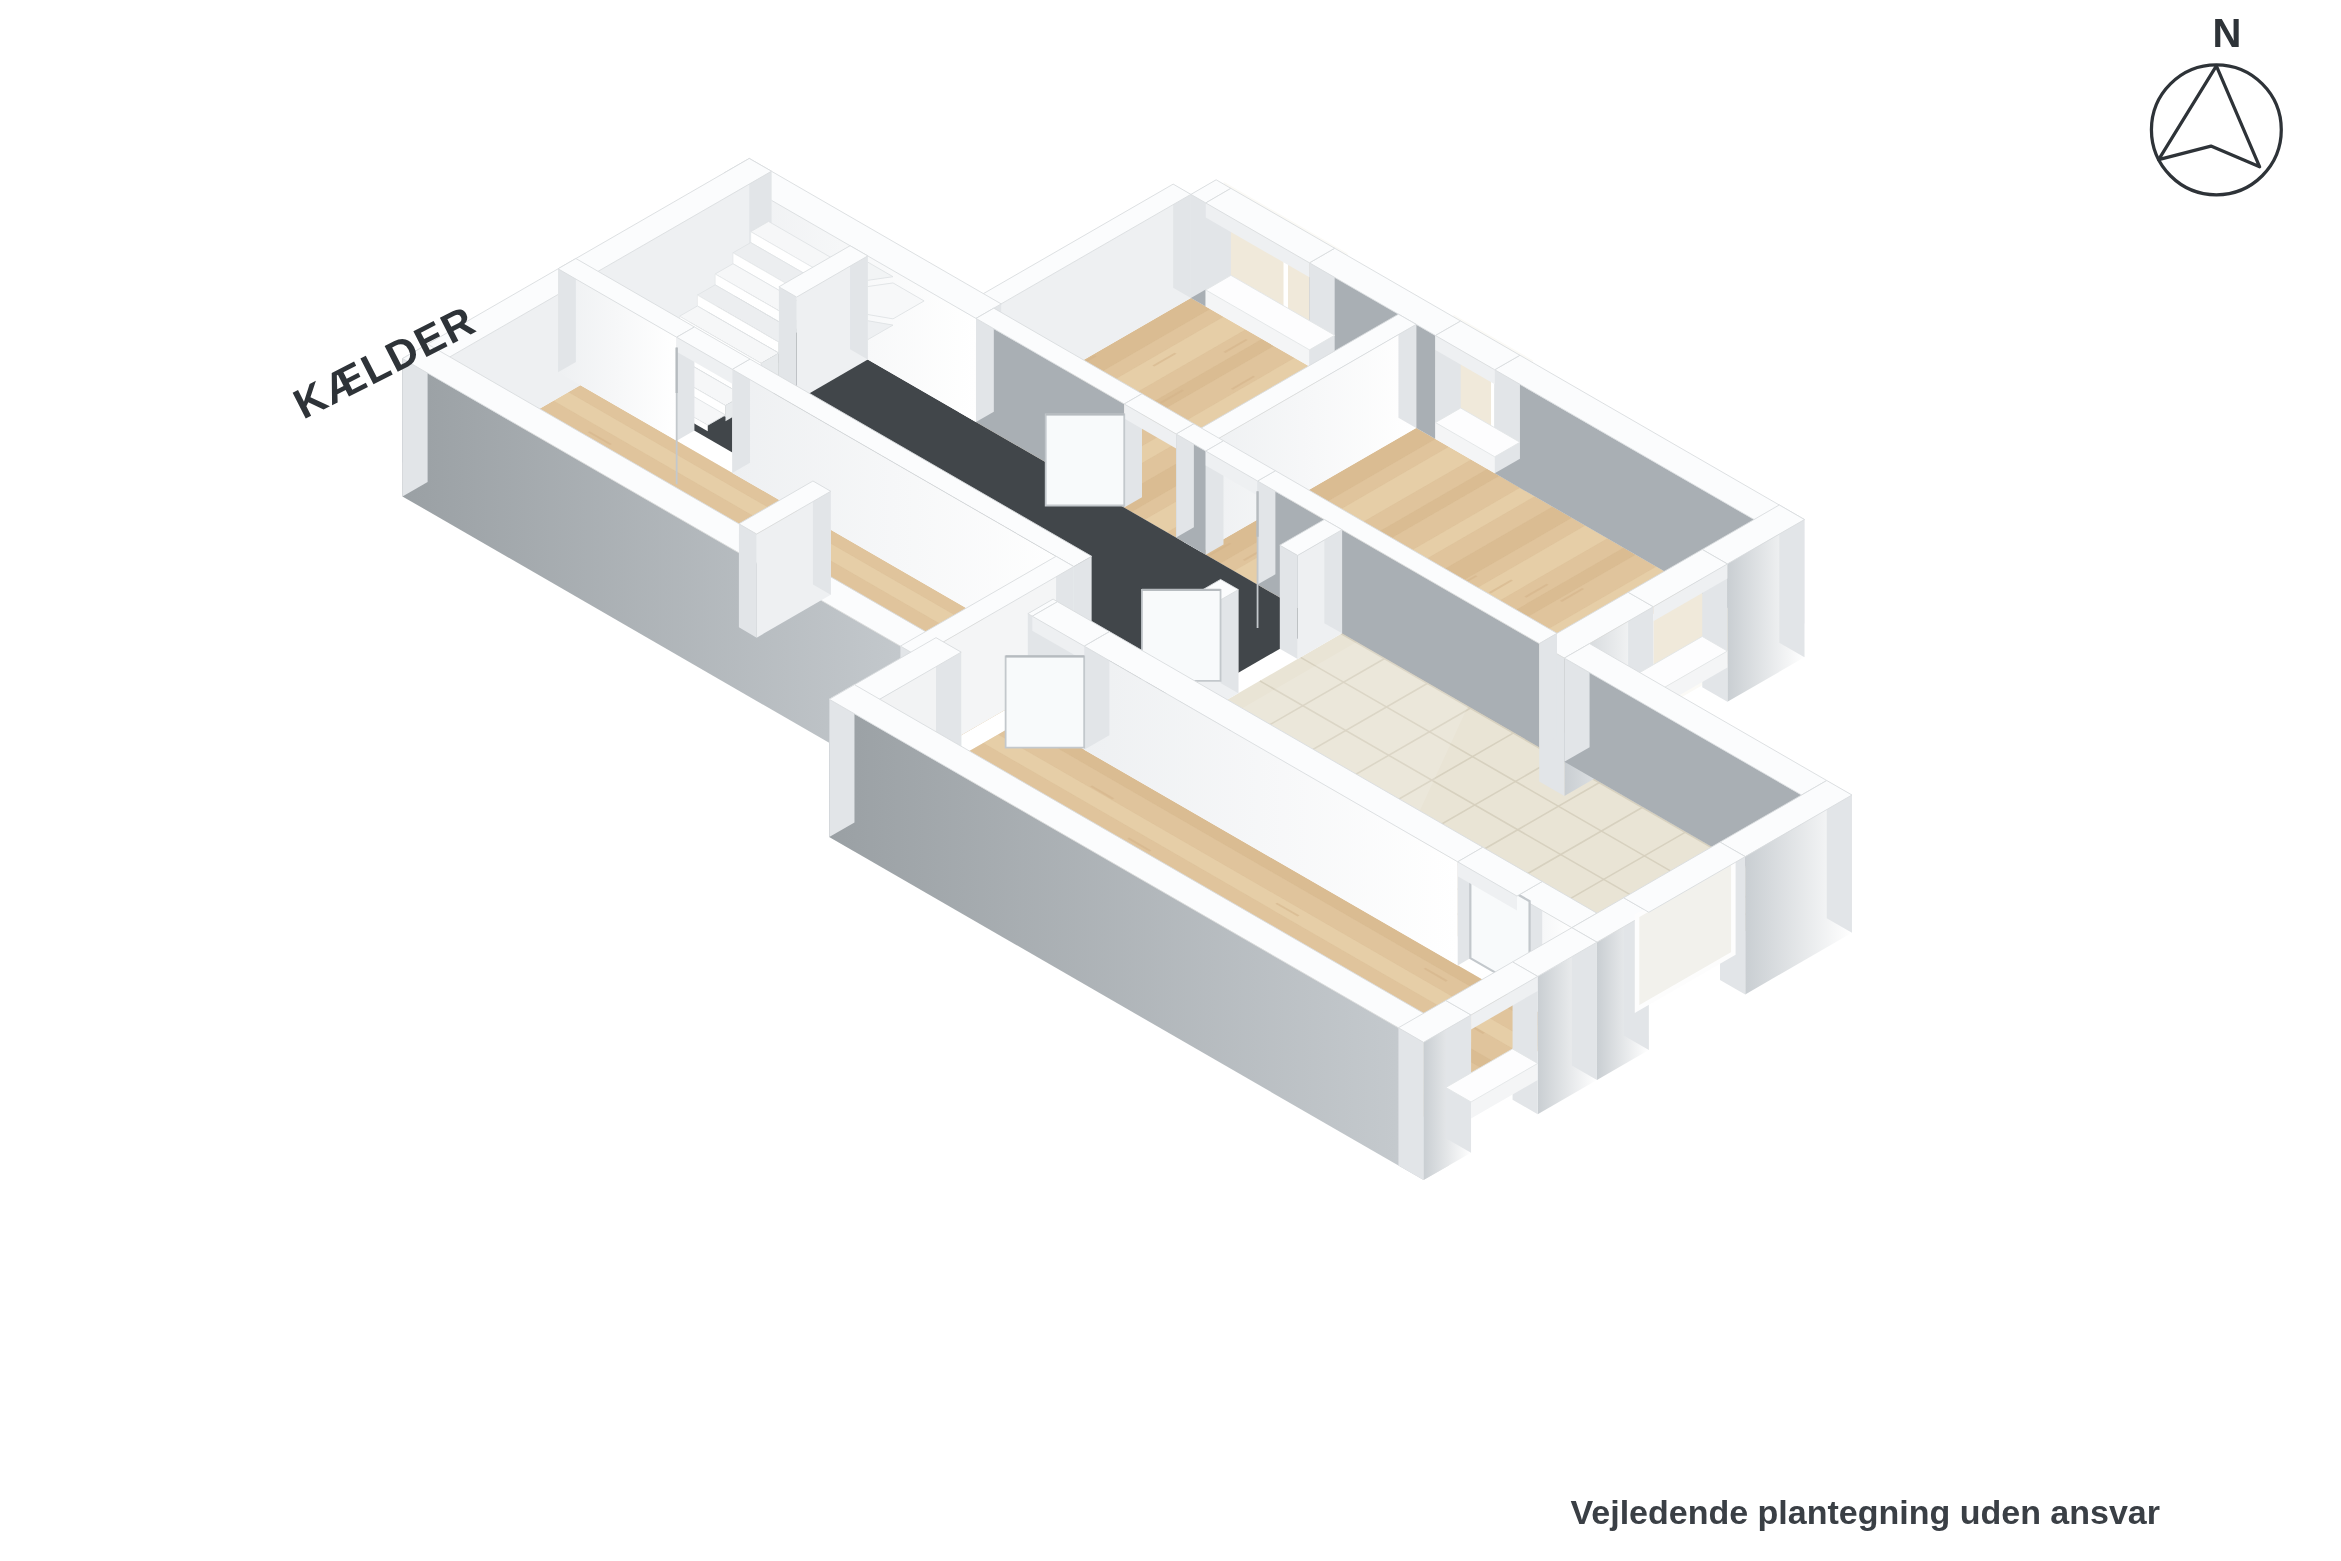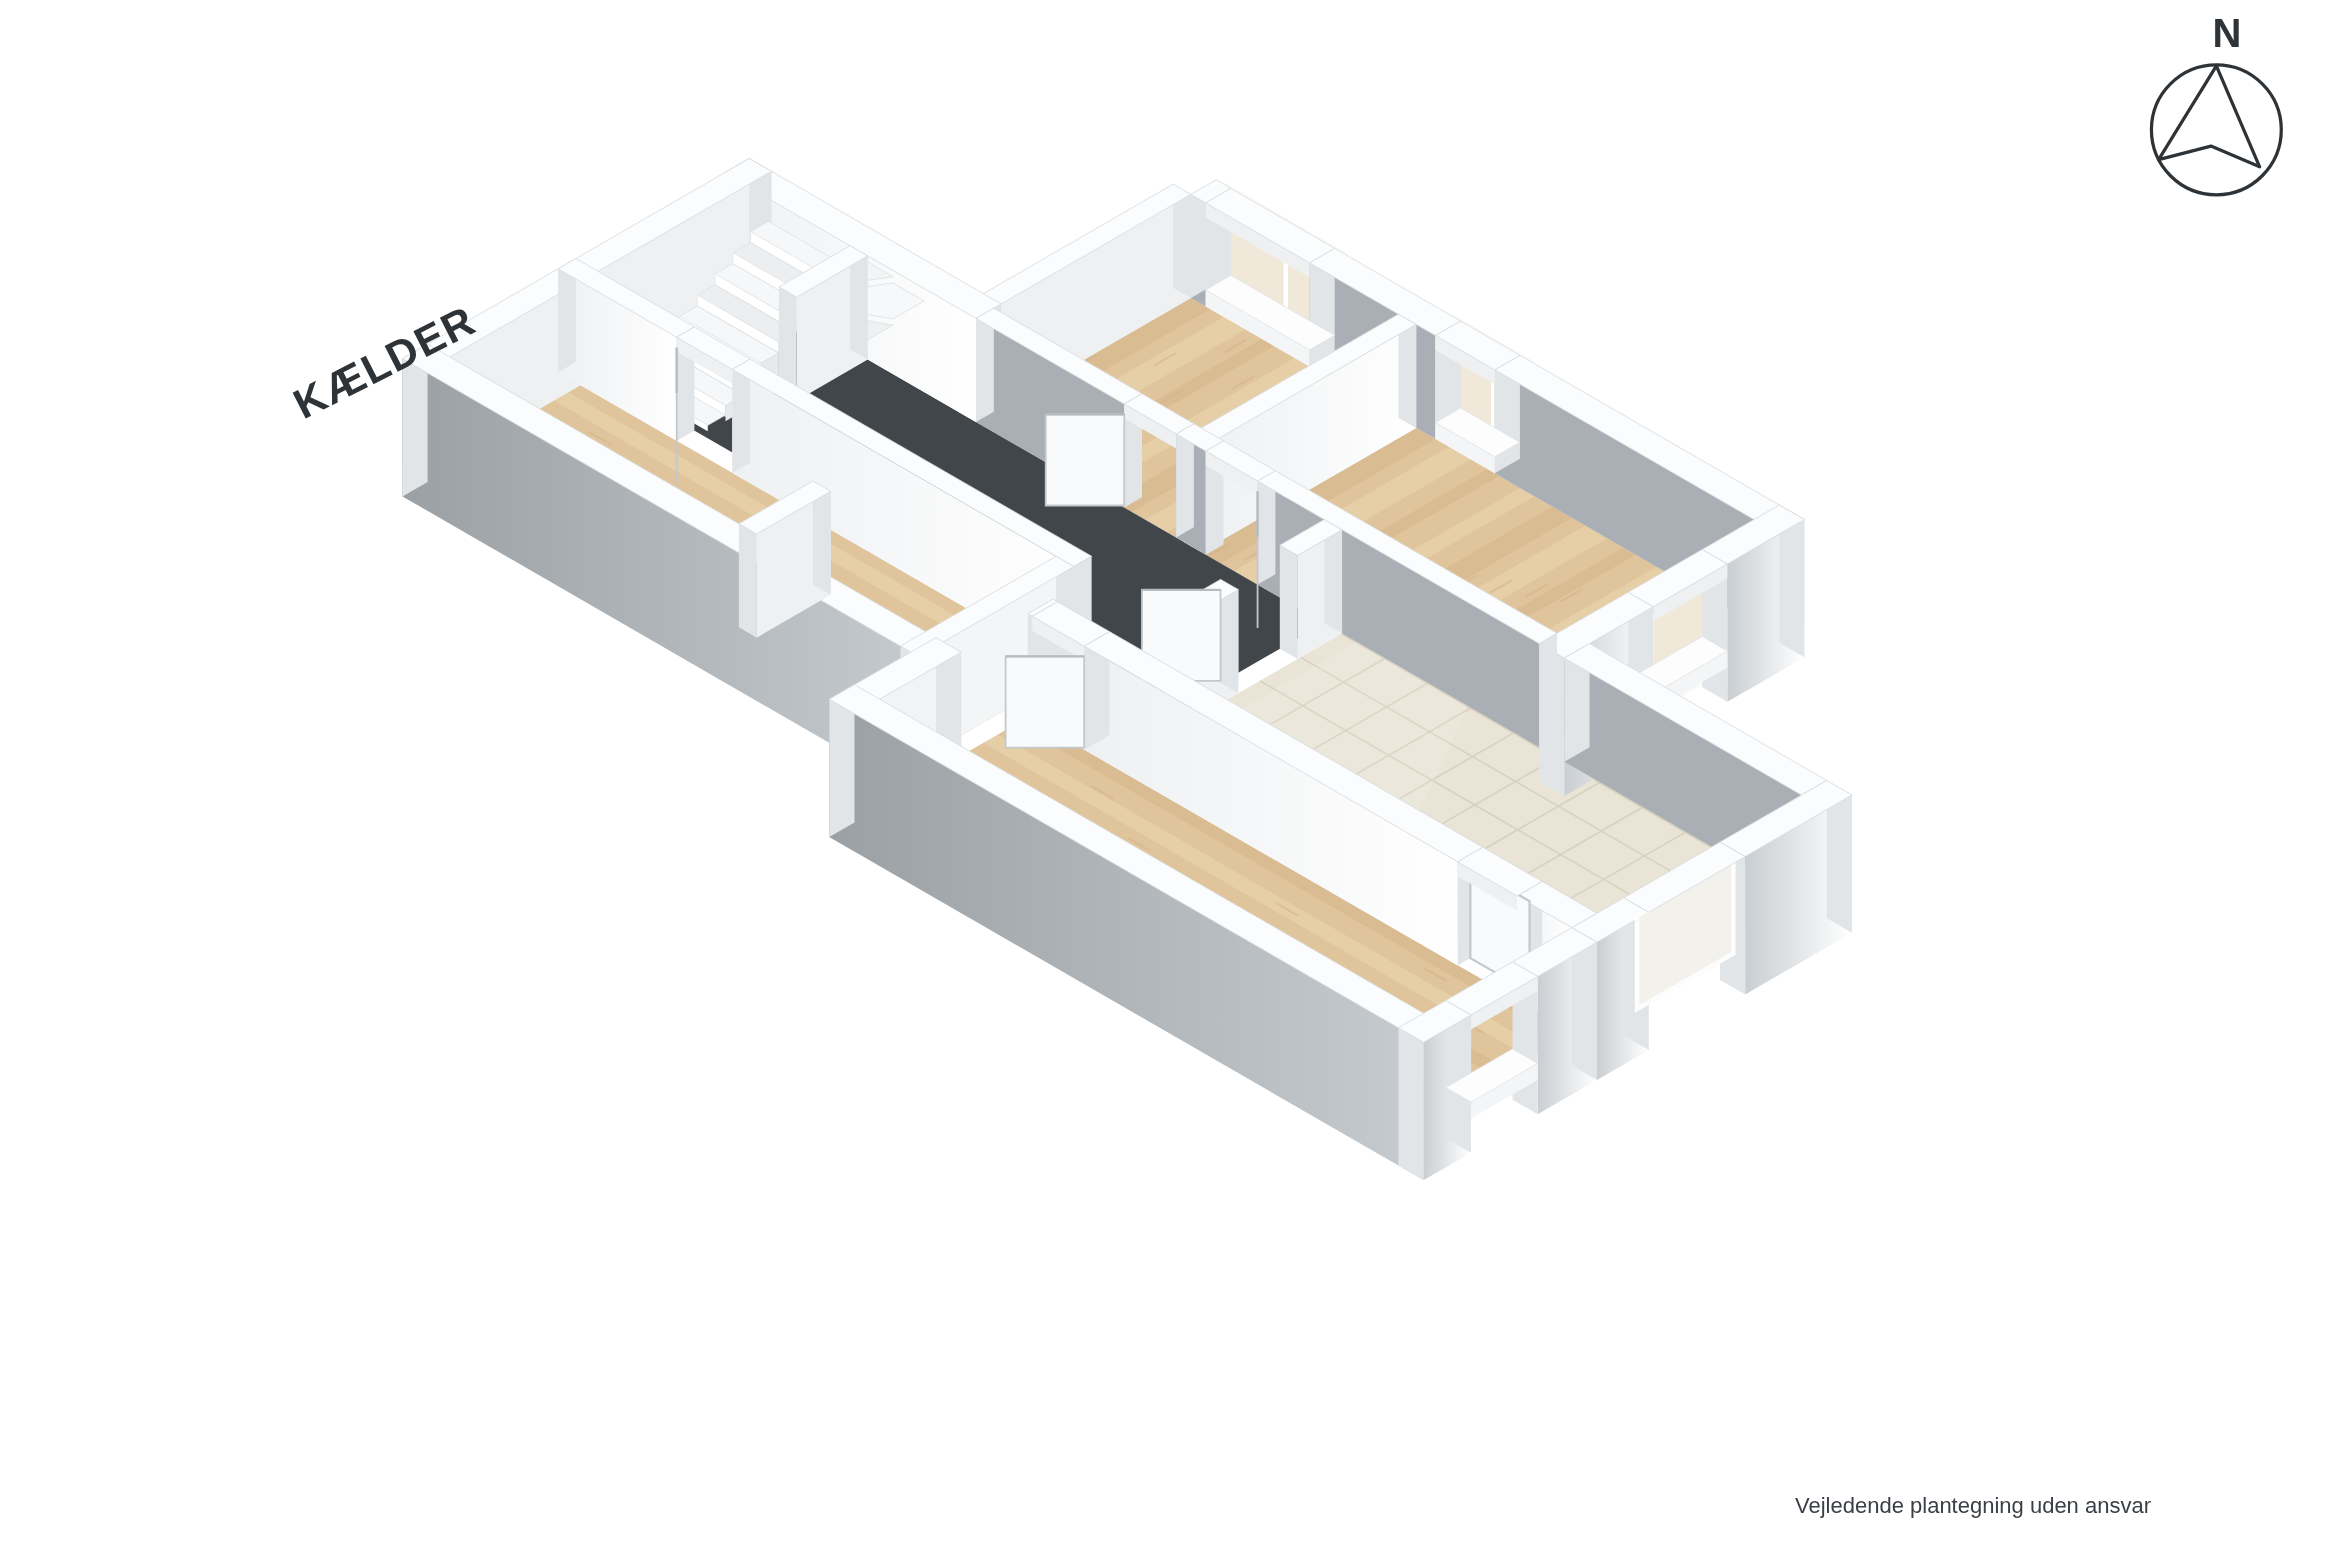--- a/index.html
+++ b/index.html
@@ -3,21 +3,21 @@
 <meta charset="utf-8">
 <style>
   html,body{margin:0;padding:0;background:#ffffff;}
   body{width:2342px;height:1561px;position:relative;font-family:"Liberation Sans",sans-serif;overflow:hidden;}
   #plan-stage{position:absolute;left:0;top:0;width:2342px;height:1561px;}
   #plan-stage svg{position:absolute;left:0;top:0;}
   .lbl{position:absolute;color:var(--ink);}
   #floor-title{left:286px;top:386px;font-size:42px;font-weight:bold;letter-spacing:1.8px;transform:rotate(-27deg);transform-origin:left top;}
   #compass{position:absolute;left:2137px;top:9px;width:202px;height:202px;}
   #compass-n{left:2200px;top:10.8px;width:54px;text-align:center;font-size:40px;font-weight:bold;}
-  #disclaimer{right:191px;top:1493px;font-size:22px;font-weight:400;color:var(--text);position:absolute;}
+  #disclaimer{right:182px;top:1493px;font-size:34px;font-weight:700;color:var(--text);position:absolute;}
 </style>
 </head>
 <body style="--ink: #2e3338; --text: #3a3f45; --wall_top: #fbfcfd; --wall_edge: #d9dcdf; --face_bright: #ffffff; --face_light: #eef0f2; --face_mid: #c9ced2; --face_gray: #a9afb4; --cap: #e2e5e8; --floor_dark: #41464a; --wood_base: #e0c49c; --wood_dark: #d4b388; --wood_light: #ecd7b2; --tile_base: #e9e4d5; --tile_grout: #d6cfbd; --shade: #f0e9da; --door: #f8fafb; --door_edge: #c3c8cc; --basin: #b4b9bd;">
 
 <div id="plan-stage">
   <svg id="plan-svg" width="2342" height="1561" viewBox="0 0 2600 1733">
       <defs>
         <linearGradient id="gExt" x1="0" y1="0" x2="1" y2="0">
           <stop offset="0%" stop-color="#c9ced2"></stop>
           <stop offset="100%" stop-color="#ffffff"></stop>

